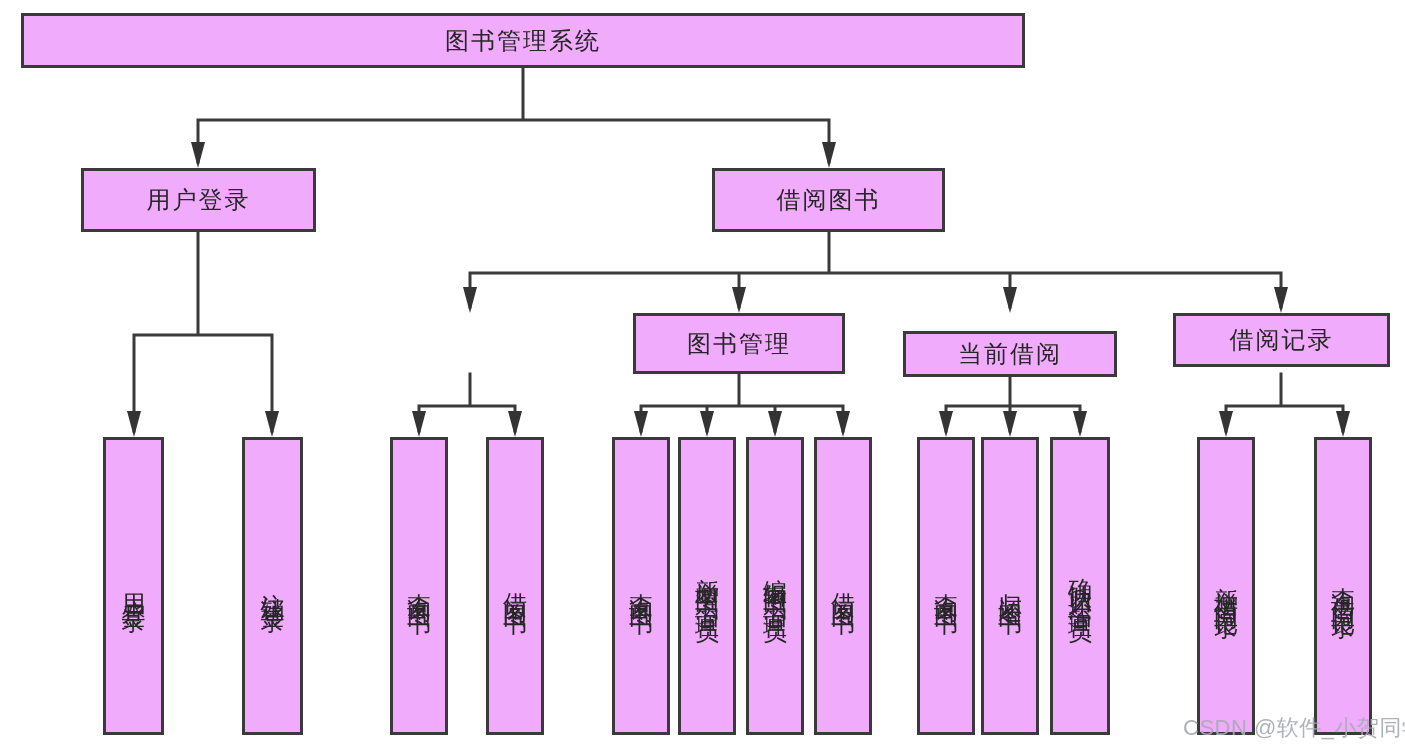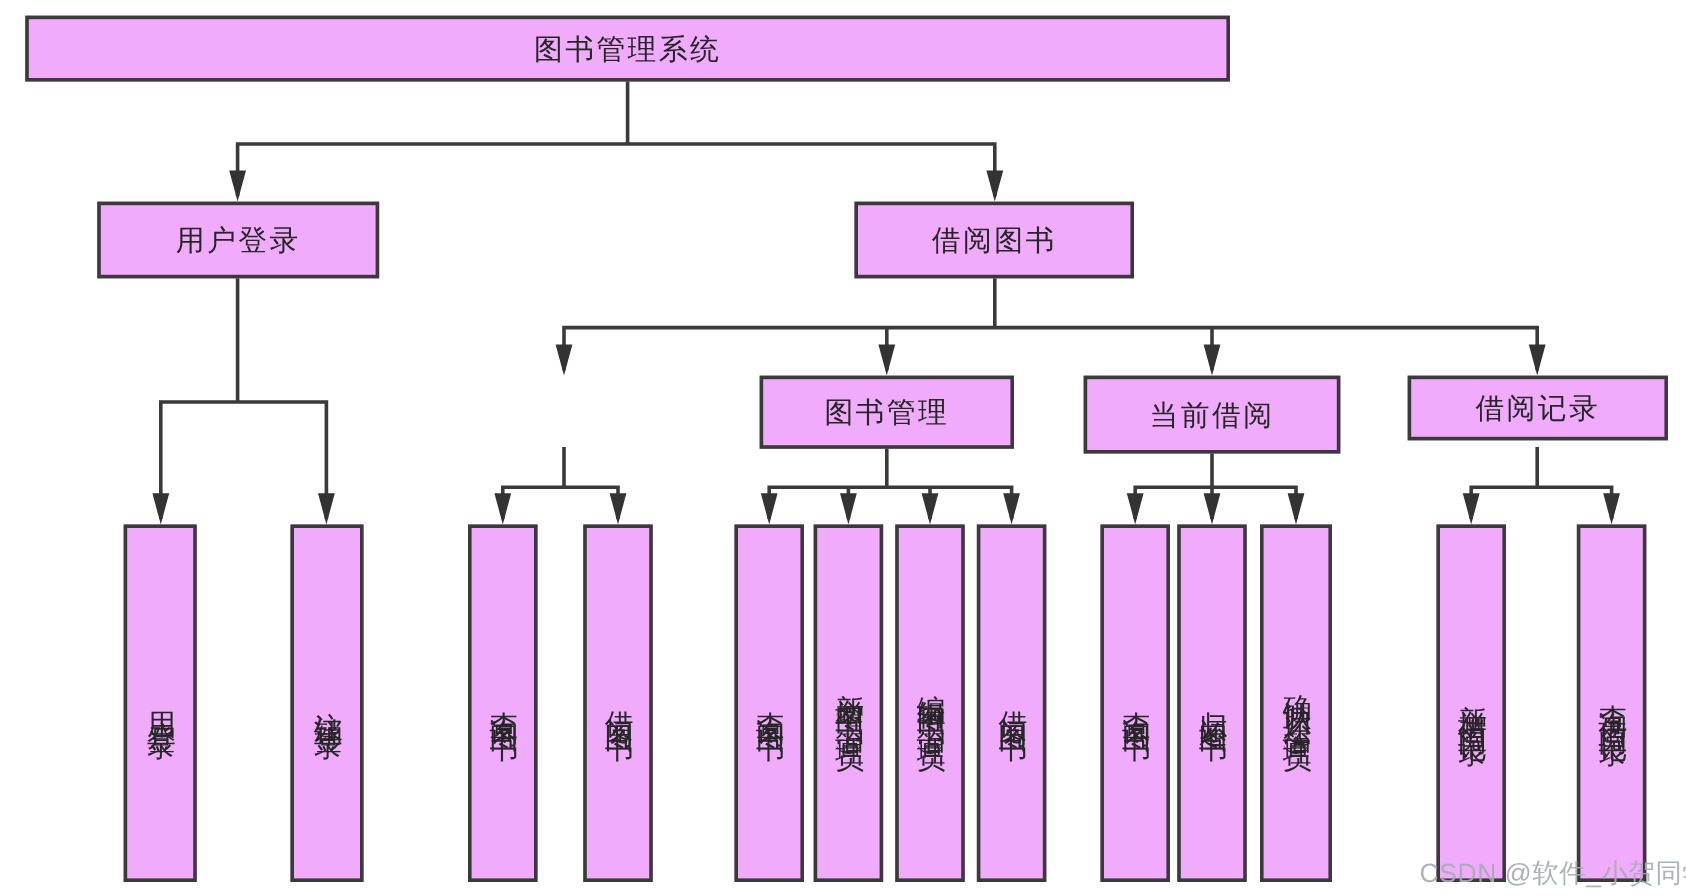--- a/index.html
+++ b/index.html
@@ -72,21 +72,21 @@
   <div class="node hnode" style="left:81px;top:168px;width:235px;height:64px">
     <span>用户登录</span>
   </div>
   <div class="node hnode" style="left:712px;top:168px;width:233px;height:64px">
     <span>借阅图书</span>
   </div>
 
   <div class="node hnode" style="left:633px;top:313px;width:212px;height:61px">
     <span>图书管理</span>
   </div>
-  <div class="node hnode" style="left:903px;top:313px;width:214px;height:65px">
+  <div class="node hnode" style="left:903px;top:331px;width:214px;height:46px">
     <span>当前借阅</span>
   </div>
   <div class="node hnode" style="left:1173px;top:313px;width:217px;height:54px">
     <span>借阅记录</span>
   </div>
 
   <div class="node leaf" style="left:103px;top:437px;width:61px;height:298px">
     <span>用户登录</span>
   </div>
   <div class="node leaf" style="left:242px;top:437px;width:61px;height:298px">

